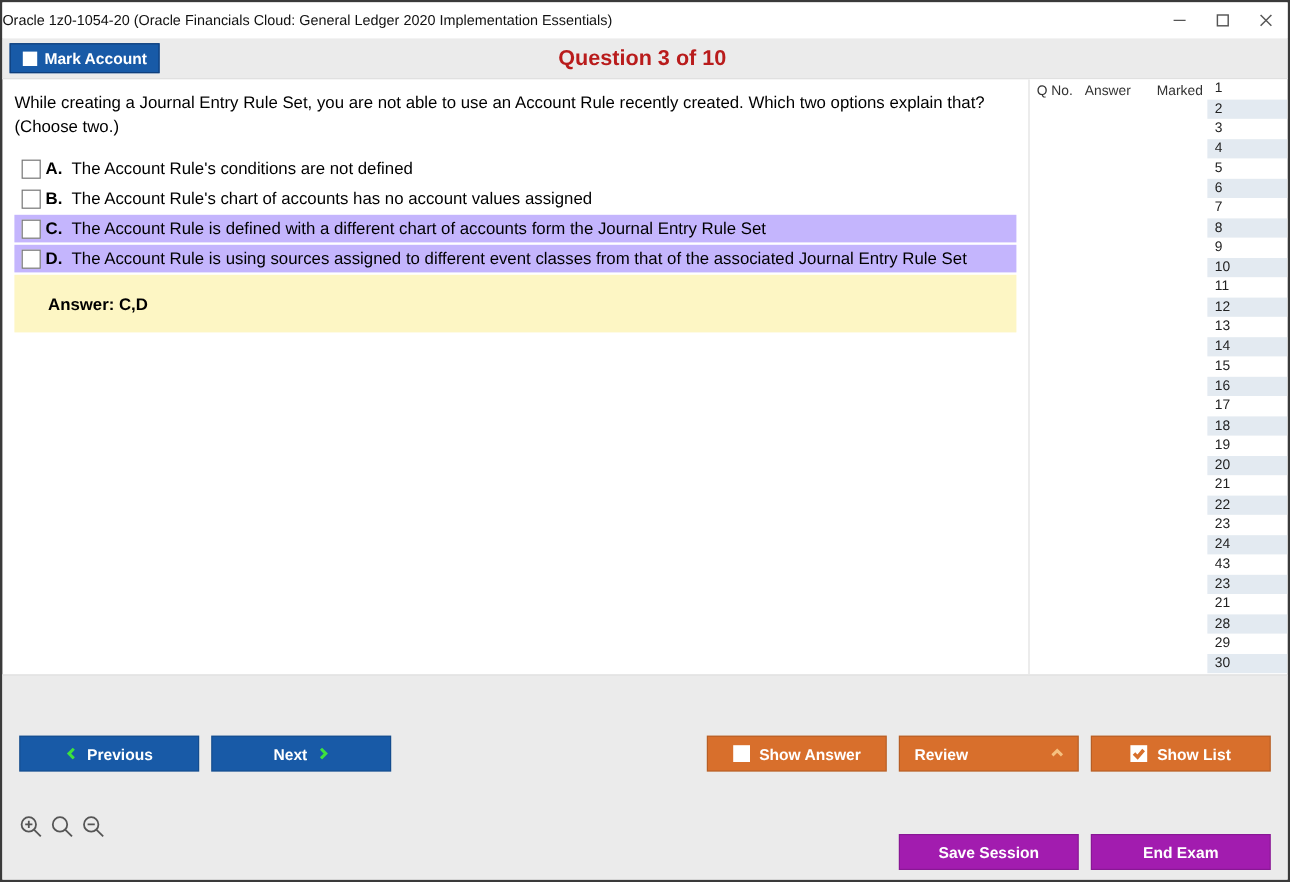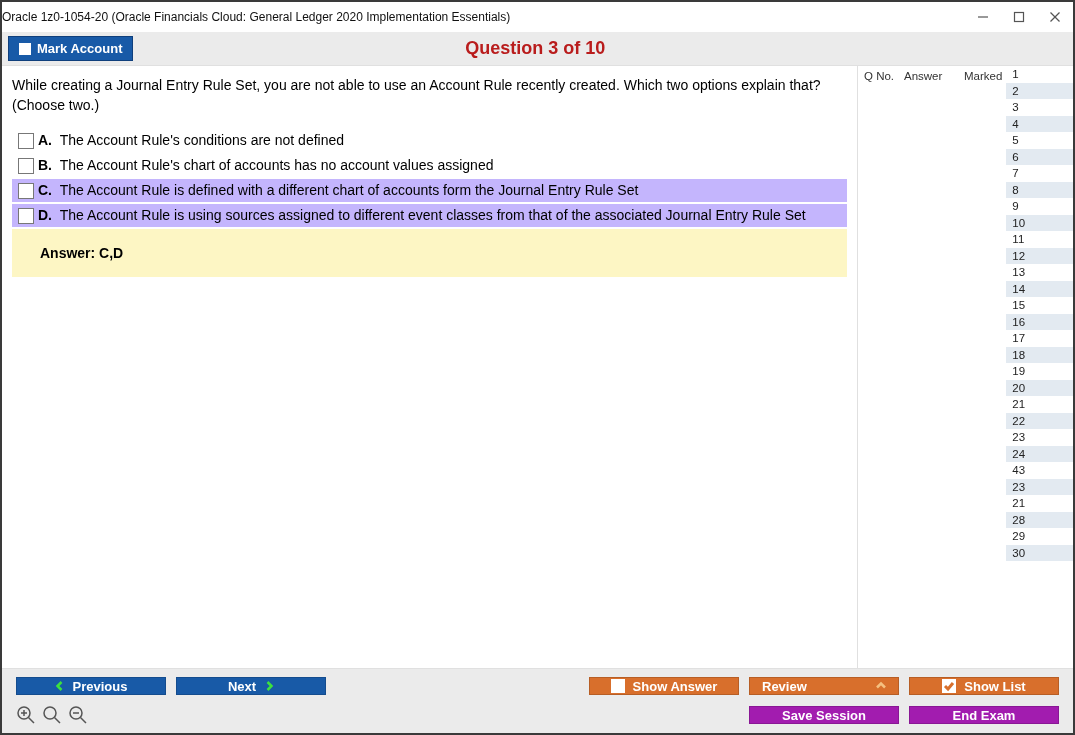--- a/index.html
+++ b/index.html
@@ -75,23 +75,23 @@
 
   
 
   
   .footer {
     background:#ebebeb; padding:8px 14px; display:flex; flex-direction:column; gap:10px;
     flex:0 0 auto; border-top:1px solid #e0e0e0;
   }
   .footer-row1, .footer-row2 { display:flex; align-items:center; gap:10px;}
   .btn {
-    height:18px; display:flex; align-items:center; justify-content:center; gap:8px;
+    height:30px; display:flex; align-items:center; justify-content:center; gap:8px;
     font-weight:bold; font-size:13px; color:#fff; cursor:pointer; border:1px solid rgba(0,0,0,0.15);
-    padding:0 12px; min-width:150px;
+    padding:0 12px; min-width:150px;margin-top:42px;
   }
   .btn.blue { background:#185aa7;}
   .btn.orange { background:#d86f2c;}
   .btn.navy { background:#a21caf;}
   .btn .cb-white { width:14px; height:14px; background:#fff; display:inline-block;}
   .btn .cb-checked { width:14px; height:14px; background:#fff; display:flex; align-items:center; justify-content:center;}
   .btn .cb-checked svg { width:12px; height:12px; stroke:#d86f2c; stroke-width:3; fill:none;}
   .chev { width:10px; height:10px; }
   .chev.green { stroke:#3de23d; stroke-width:2.5; fill:none;}
   .chev.orange { stroke:#f5c080; stroke-width:2.5; fill:none;}

